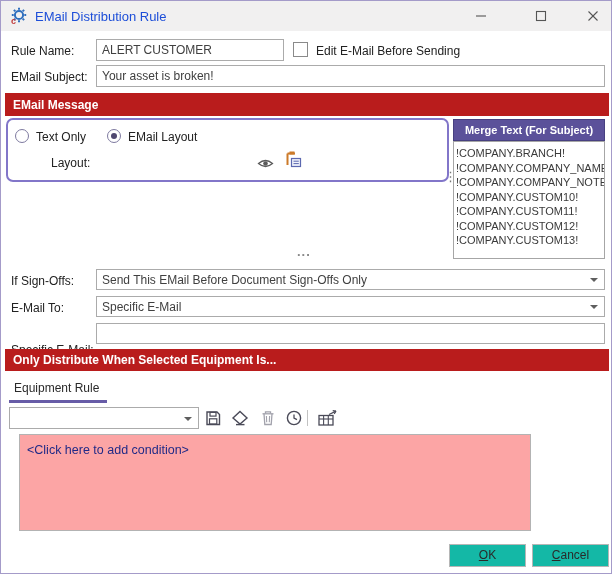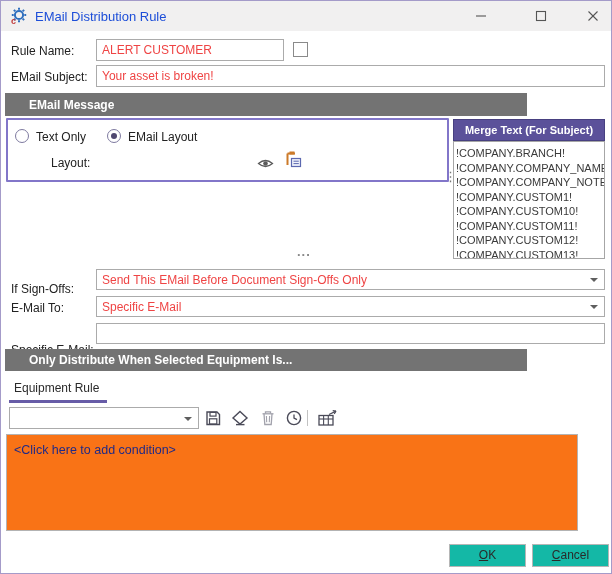--- a/index.html
+++ b/index.html
@@ -12,55 +12,55 @@
   
   .titlebar { position:absolute; left:0; top:0; width:100%; height:30px; background:#f1f0f0; }
   .app-icon { position:absolute; left:8px; top:5px; width:20px; height:20px; }
   .title-text { position:absolute; left:34px; top:8px; font-size:13px; color:#1d4ed8; }
   .win-btn { position:absolute; top:0; width:40px; height:30px; display:flex; align-items:center; justify-content:center; }
   .win-btn.min { left:460px; } .win-btn.max { left:520px; } .win-btn.close { left:572px; }
   
   .lbl { position:absolute; font-size:12px; color:#222; white-space:nowrap; }
   .textbox {
     position:absolute; height:22px; background:#fff; border:1px solid #ababab;
-    font-size:12px; color:#ef4444; padding:0 5px; display:flex; align-items:center;
+    font-size:12px; color:#404040; padding:0 5px; display:flex; align-items:center;
     white-space:nowrap; overflow:hidden;
   }
   .combo { padding-right:18px; }
   .combo .caret {
     position:absolute; right:6px; top:9px; width:0; height:0;
     border-left:4px solid transparent; border-right:4px solid transparent; border-top:4px solid #5e5e5e;
   }
   .section-header {
-    position:absolute; left:4px; width:522px; height:23px; background:#737373;
-    color:#fff; font-size:12px; font-weight:bold; display:flex; align-items:center; padding-left:24px;
+    position:absolute; left:4px; width:604px; height:23px; background:#b91c1c;
+    color:#fff; font-size:12px; font-weight:bold; display:flex; align-items:center; padding-left:8px;
   }
   .checkbox { position:absolute; width:15px; height:15px; border:1px solid #8a8a8a; background:#fff; }
   .radio { position:absolute; width:14px; height:14px; border:1px solid #7e7aa0; border-radius:50%; background:#fff; }
   .radio.selected::after {
     content:""; position:absolute; left:3px; top:3px; width:6px; height:6px; border-radius:50%; background:#4f4870;
   }
   
   .groupbox { position:absolute; left:5px; top:117px; width:443px; height:64px;
-    border:2px solid #8276C9; border-radius:1px; background:#fff; }
+    border:2px solid #8276C9; border-radius:7px; background:#fff; }
   
   .merge-header { position:absolute; left:452px; top:118px; width:152px; height:22px;
     background:#5B519A; border:1px solid #474080; color:#fff; font-size:11px; font-weight:bold;
     display:flex; align-items:center; justify-content:center; }
   .merge-list { position:absolute; left:452px; top:140px; width:152px; height:118px;
     background:#fff; border:1px solid #a6a6a6; overflow:hidden; padding-top:4px; }
   .merge-item { font-size:11px; line-height:14.5px; color:#3a3a3a; white-space:nowrap; padding-left:2px; }
   .grip-v { position:absolute; left:443px; top:172px; color:#777; font-size:13px; line-height:7px; letter-spacing:0; }
   .grip-h { position:absolute; left:296px; top:243px; color:#888; font-size:13px; font-weight:bold; letter-spacing:1px; }
   
   .tab-label { position:absolute; left:13px; top:380px; font-size:12px; color:#2a2a2a; }
   .tab-underline { position:absolute; left:8px; top:399px; width:98px; height:3px; background:#675CA7; }
   .toolbar-sep { position:absolute; left:306px; top:409px; width:1px; height:16px; background:#c2c2c2; }
   .tool { position:absolute; top:407px; width:22px; height:20px; display:flex; align-items:center; justify-content:center; }
-  .condition-box { position:absolute; left:5px; top:433px; width:572px; height:97px; background:#f97316; border:1px solid #b3b3b3; }
+  .condition-box { position:absolute; left:18px; top:433px; width:512px; height:97px; background:#fca5a5; border:1px solid #b3b3b3; }
   .condition-link { position:absolute; left:7px; top:8px; font-size:12.5px; color:#202A87; white-space:nowrap; }
   
   .btn { position:absolute; top:543px; width:77px; height:23px; background:#14b8a6;
     border:1px solid #b6b6b6; font-size:12px; color:#2a2a2a; text-align:center; line-height:21px; }
   .btn::first-letter { text-decoration:underline; }
   .btn.ok { left:448px; } .btn.cancel { left:531px; }
 </style>
 </head>
 <body>
 
@@ -98,20 +98,21 @@
       <svg width="12" height="12" viewBox="0 0 12 12">
           <line x1="1.5" y1="1.5" x2="10.5" y2="10.5" stroke="#555" stroke-width="1.1"></line>
           <line x1="10.5" y1="1.5" x2="1.5" y2="10.5" stroke="#555" stroke-width="1.1"></line>
         </svg>
     </div>
   </div>
 
   <div class="lbl" style="left:10px; top:43px;">Rule Name:</div>
   <div class="textbox" style="left:95px; top:38px; width:188px;">ALERT CUSTOMER</div>
   <div class="checkbox" style="left:292px; top:41px;"></div>
+  <div class="lbl" style="left:315px; top:43px;">Edit E-Mail Before Sending</div>
 
   <div class="lbl" style="left:10px; top:69px;">EMail Subject:</div>
   <div class="textbox" style="left:95px; top:64px; width:509px;">Your asset is broken!</div>
 
   <div class="section-header" style="top:92px;">EMail Message</div>
 
   <div class="groupbox">
     <div class="radio" style="left:7px; top:9px;"></div>
     <div class="lbl" style="left:28px; top:10px;">Text Only</div>
     <div class="radio selected" style="left:99px; top:9px;"></div>
@@ -133,31 +134,30 @@
         <line x1="9.5" y1="13.6" x2="14.8" y2="13.6" stroke="#5C68B0" stroke-width="1"></line>
       </svg>
     </div>
   </div>
 
   <div class="merge-header">Merge Text (For Subject)</div>
   <div class="merge-list">
       <div class="merge-item">!COMPANY.BRANCH!</div>
       <div class="merge-item">!COMPANY.COMPANY_NAME</div>
       <div class="merge-item">!COMPANY.COMPANY_NOTE</div>
-      <div class="merge-item">!COMPANY.CUSTOM1!</div>
       <div class="merge-item">!COMPANY.CUSTOM10!</div>
       <div class="merge-item">!COMPANY.CUSTOM11!</div>
       <div class="merge-item">!COMPANY.CUSTOM12!</div>
       <div class="merge-item">!COMPANY.CUSTOM13!</div>
     </div>
 
   <div class="grip-v">⋮</div>
   <div class="grip-h">...</div>
 
-  <div class="lbl" style="left:10px; top:281px;">If Sign-Offs:</div>
+  <div class="lbl" style="left:10px; top:273px;">If Sign-Offs:</div>
   <div class="textbox combo" style="left:95px; top:268px; width:509px; height:21px;">
     <span>Send This EMail Before Document Sign-Offs Only</span>
     <span class="caret" style="top:8px;"></span>
   </div>
 
   <div class="lbl" style="left:10px; top:300px;">E-Mail To:</div>
   <div class="textbox combo" style="left:95px; top:295px; width:509px; height:21px;">
     <span>Specific E-Mail</span>
     <span class="caret" style="top:8px;"></span>
   </div>

